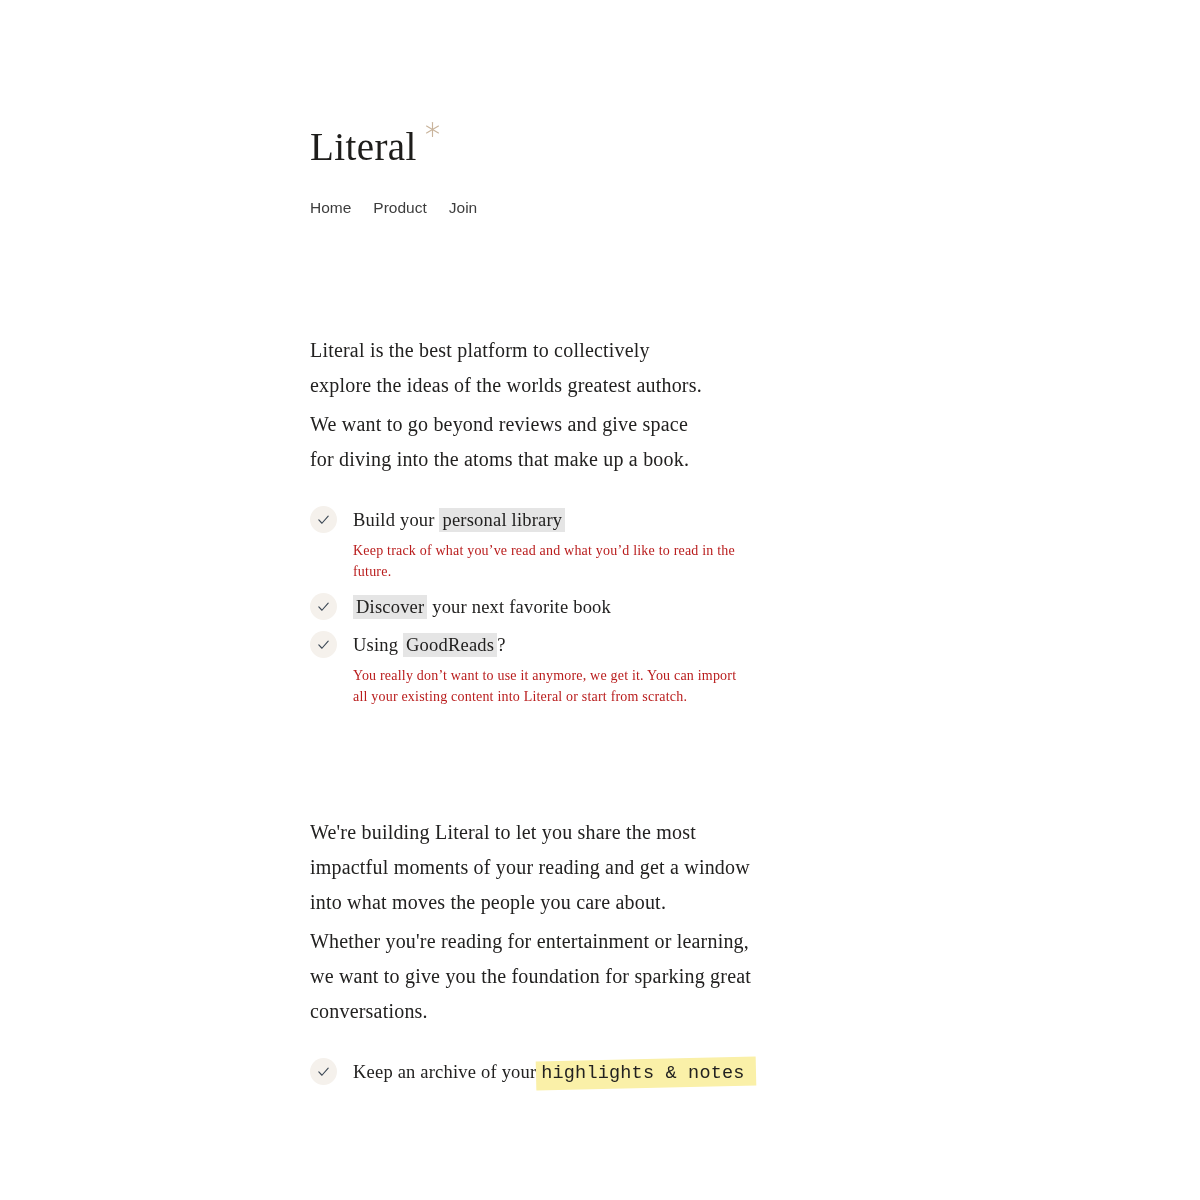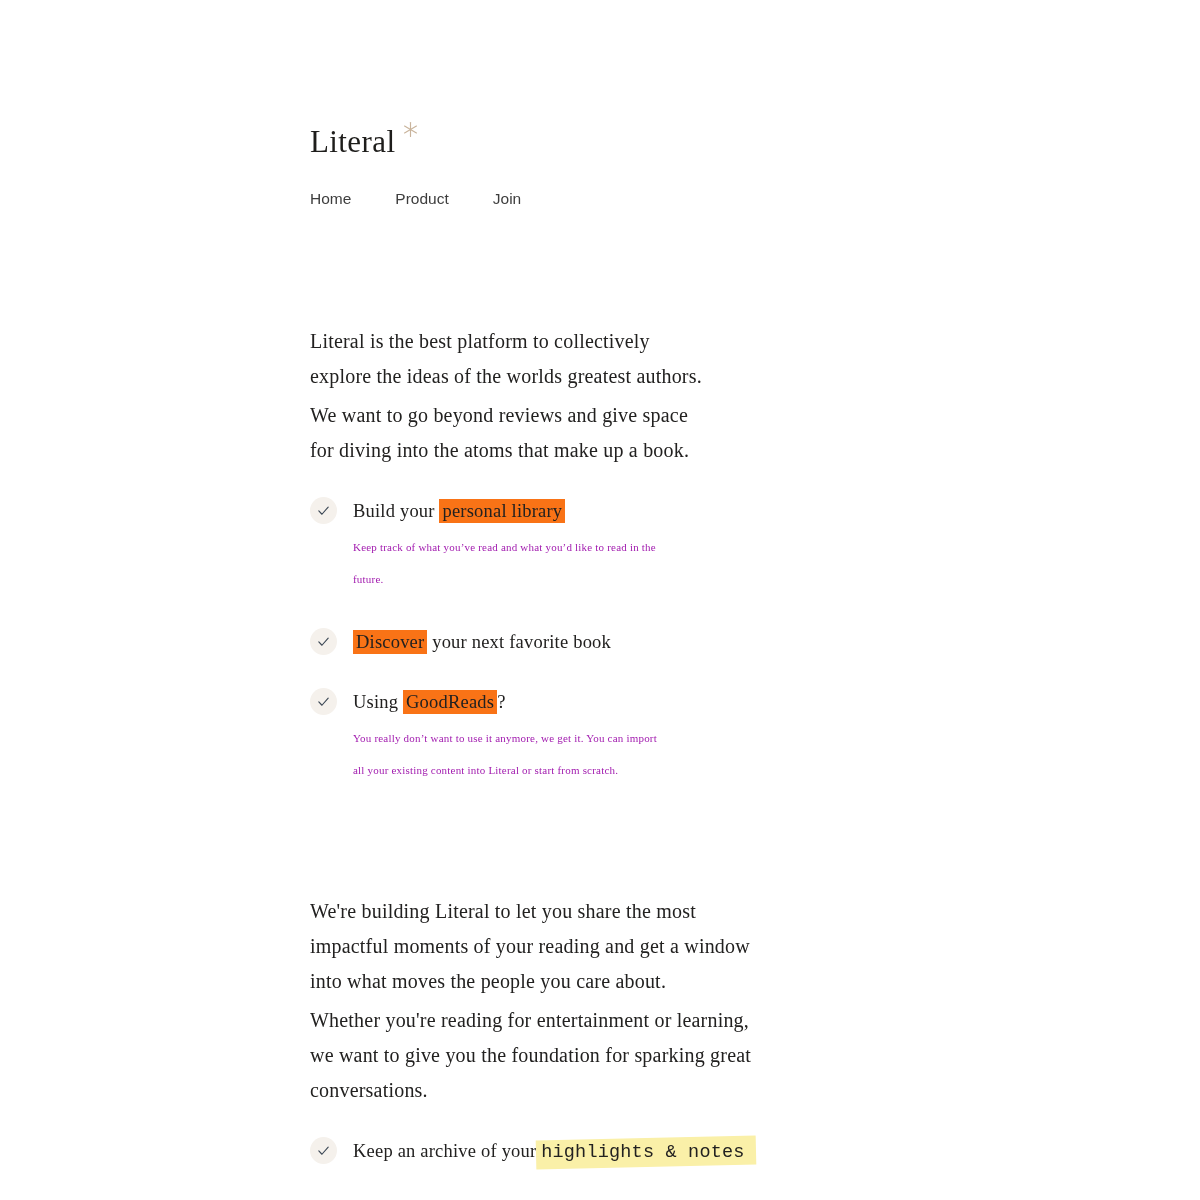--- a/index.html
+++ b/index.html
@@ -18,34 +18,34 @@
   
   .header { padding-top: 124px; }
   .logo {
     display: inline-flex;
     align-items: flex-start;
     cursor: pointer;
     text-decoration: none;
   }
   .logo-text {
     font-family: "Liberation Serif", serif;
-    font-size: 31px;
+    font-size: 39px;
     color: #1e1d1b;
     letter-spacing: 0.4px;
   }
   .logo-mark {
     display: inline-block;
     margin-left: 7px;
     margin-top: -3px;
     line-height: 0;
   }
   .nav {
     margin-top: 30px;
     display: flex;
-    gap: 44px;
+    gap: 22px;
     font-family: "Liberation Sans", sans-serif;
     font-size: 15.5px;
     color: #3d3d3d;
   }
   .nav a {
     color: #3d3d3d;
     text-decoration: none;
     cursor: pointer;
   }
 
@@ -64,41 +64,41 @@
 
   
   .features {
     list-style: none;
     margin-top: 30px;
   }
   .feature {
     display: flex;
     align-items: flex-start;
   }
-  .feature + .feature { margin-top: 34px; }
+  .feature + .feature { margin-top: 12px; }
   .check {
     flex: 0 0 auto;
     width: 27px; height: 27px;
     border-radius: 50%;
     background: #f5f1ec;
     display: flex;
     align-items: center;
     justify-content: center;
     margin-top: -1px;
   }
   .feature-body { margin-left: 16px; }
   .feature-title {
     font-weight: normal;
     font-size: 18.5px;
     line-height: 26px;
     color: #222120;
     letter-spacing: 0.2px;
   }
   .hl {
-    background: #f97316;
+    background: #e5e5e5;
     color: inherit;
     padding: 2px 3px;
   }
   .hl-tilt {
     background: none;
     position: relative;
     z-index: 0;
     padding: 0;
     font-family: Liberation Mono, monospace;
   }
@@ -106,24 +106,24 @@
     content: "";
     position: absolute;
     left: -5px; right: -12px;
     top: -4px; bottom: -4px;
     background: #faf0a8;
     transform: rotate(-1.3deg);
     z-index: -1;
   }
   .feature-desc {
     margin-top: 7px;
-    font-size: 11px;
-    line-height: 32px;
+    font-size: 14px;
+    line-height: 21px;
     letter-spacing: 0.2px;
-    color: #a21caf;
+    color: #b91c1c;
     white-space: pre-line;
   }
 </style>
 </head>
 <body>
 
 <div class="content">
 
   <header class="header">
     <a class="logo">

